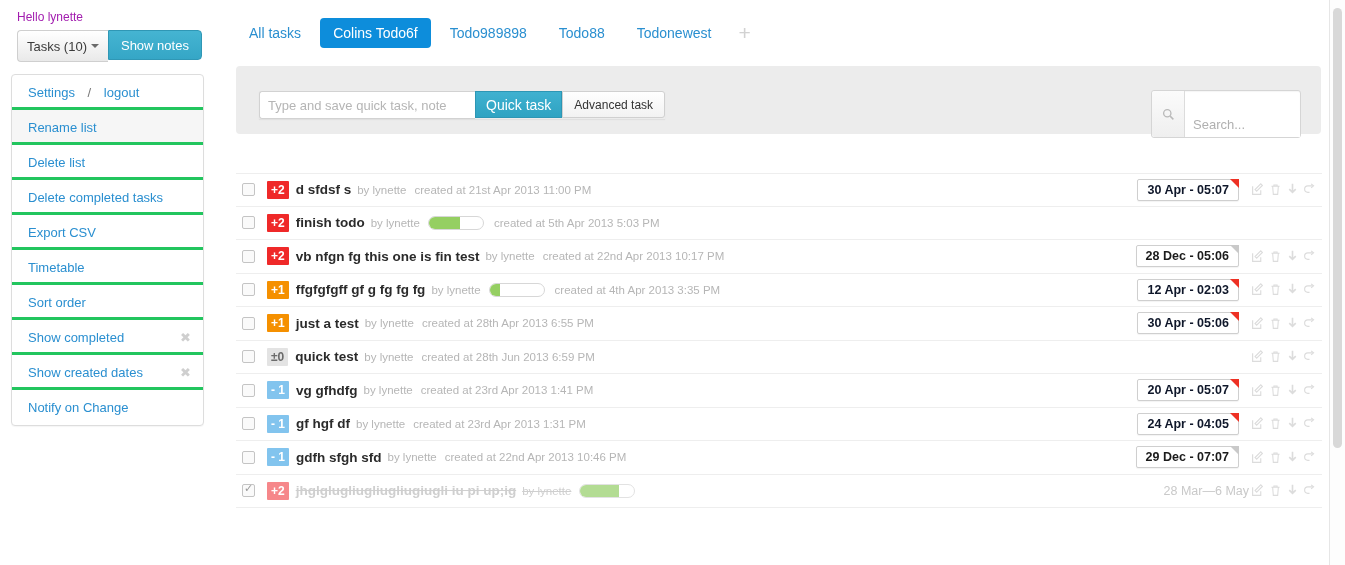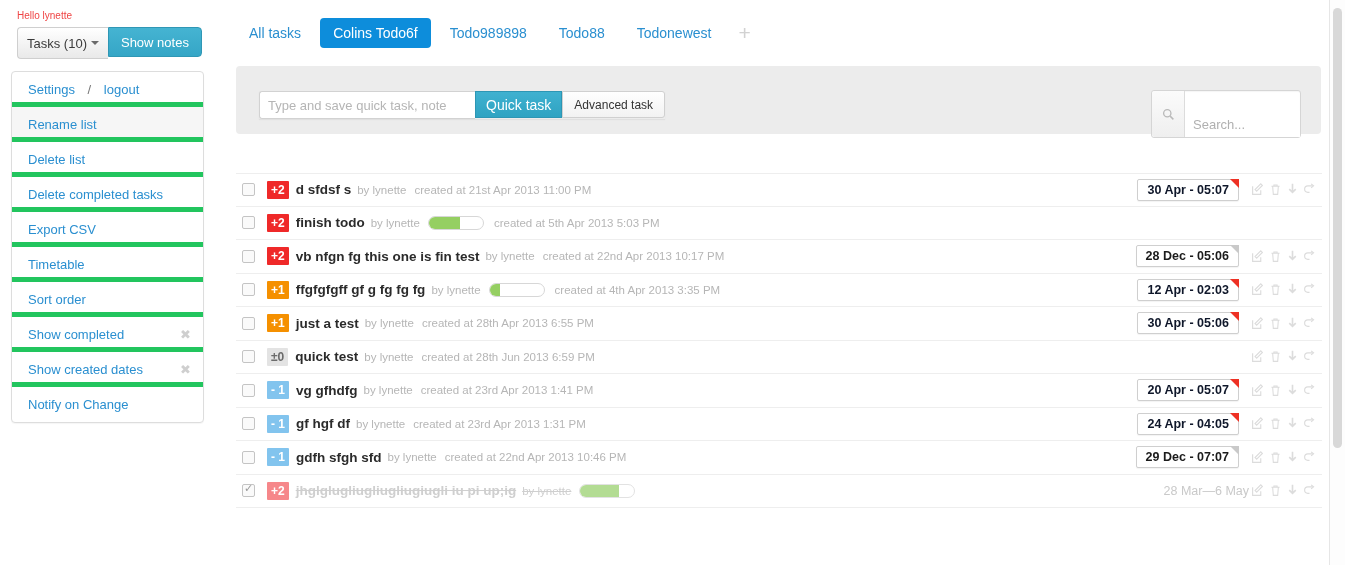--- a/index.html
+++ b/index.html
@@ -10,21 +10,21 @@
     font-family: "Liberation Sans", sans-serif;
     font-size: 13px;
     color: #333;
     overflow: hidden;
   }
   #page { position: relative; width: 1345px; height: 565px; }
 
   
   #sidebar { position: absolute; left: 11px; top: 6px; width: 193px; }
   .greeting {
-    font-size: 10px; color: #ef4444; padding: 4px 6px 6px 6px;
+    font-size: 12px; color: #a21caf; padding: 4px 6px 6px 6px;
   }
   .btn-group { display: flex; padding: 0 6px 0 6px; }
   .btn-tasks {
     display: inline-flex; align-items: center;
     height: 32px; padding: 0 9px;
     background: linear-gradient(to bottom,#ffffff,#e9e9e9);
     border: 1px solid #cfcfcf; border-right: none;
     border-radius: 4px 0 0 4px;
     font-size: 13px; color: #3b3b3b; white-space: nowrap;
   }
@@ -48,21 +48,21 @@
     background: #fff;
     border: 1px solid #dddddd;
     border-radius: 4px;
     box-shadow: 0 1px 1px rgba(0,0,0,.04);
     overflow: hidden;
   }
   .panel-row {
     position: relative;
     height: 35px; line-height: 35px;
     padding: 0 12px 0 16px;
-    border-bottom: 5px solid #22c55e;
+    border-bottom: 3px solid #22c55e;
     color: #2a8fd0; font-size: 13px;
     white-space: nowrap;
   }
   .panel-row:last-child { border-bottom: none; }
   .panel-row.hl { background: #f6f6f6; }
   .panel-row .sep { color: #777; padding: 0 9px; }
   .panel-row a { color: #2a8fd0; text-decoration: none; }
   .row-x {
     position: absolute; right: 12px; top: 0;
     color: #cfcfcf; font-size: 13px;

